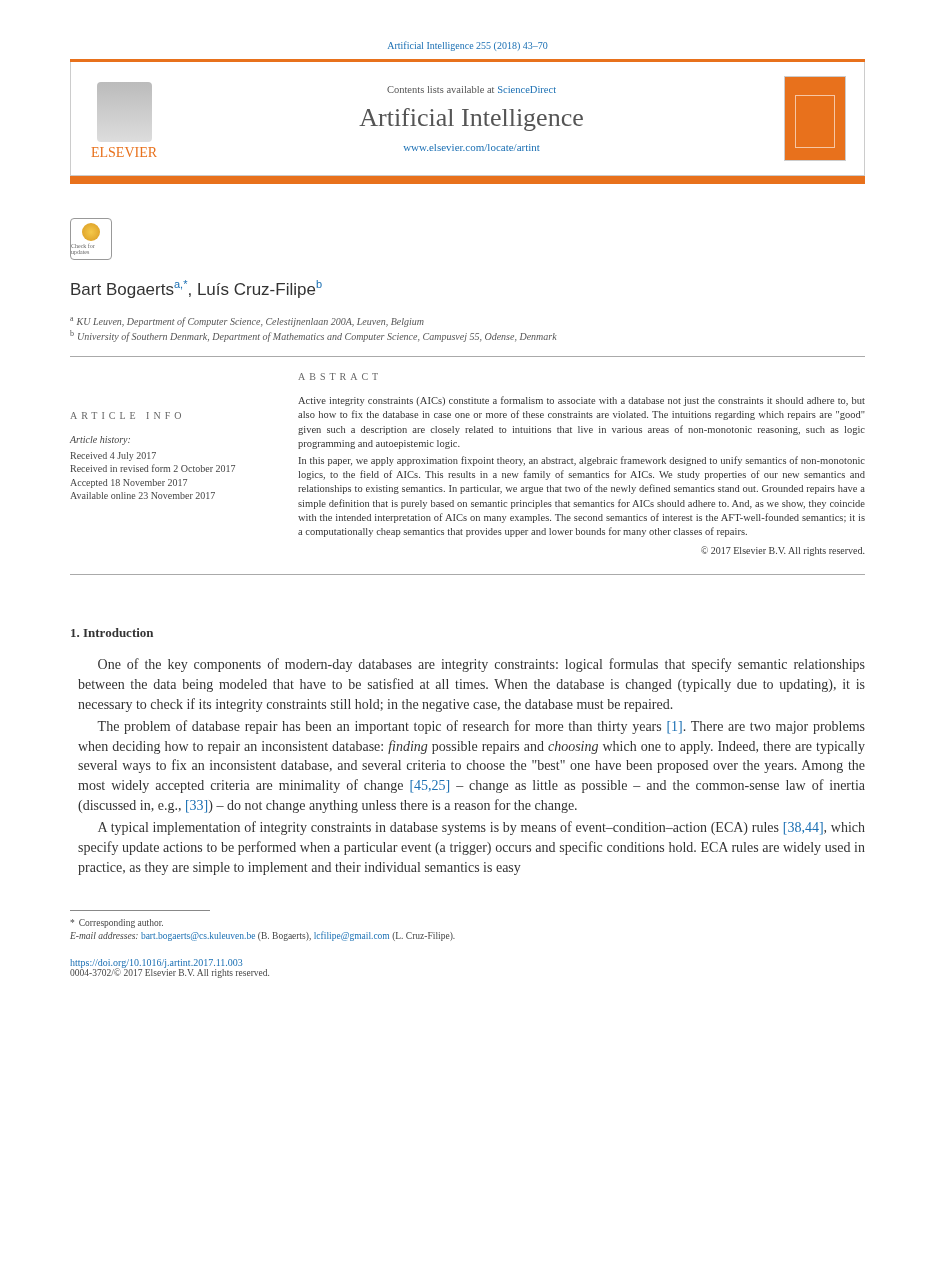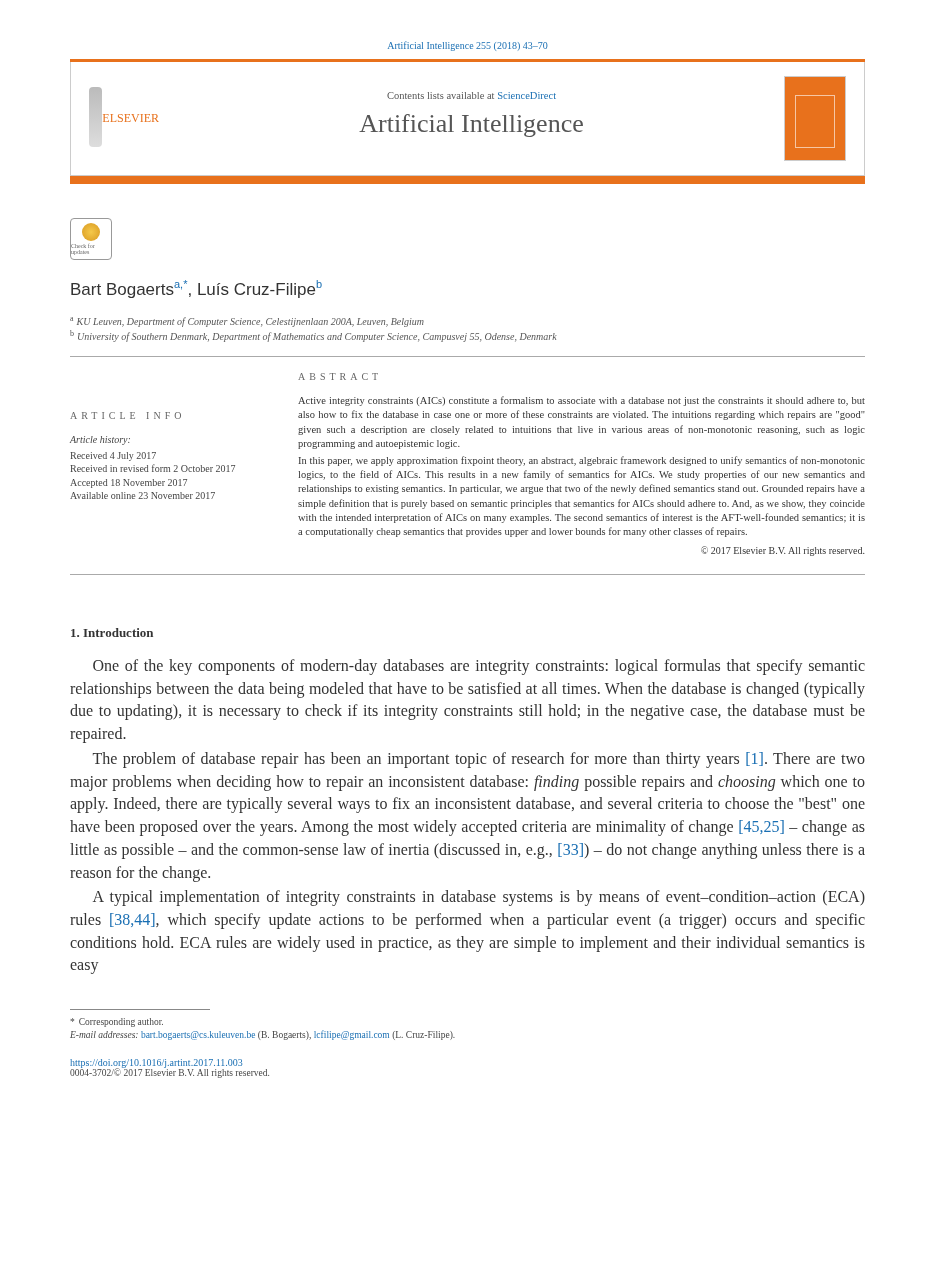--- a/index.html
+++ b/index.html
@@ -27,23 +27,24 @@
   border-top: none;
   padding: 14px 18px;
   display: flex;
   align-items: center;
   gap: 18px;
 }
 .elsevier-logo {
   width: 70px;
   height: 85px;
   display: flex;
+  flex-direction: column;
   align-items: center;
   justify-content: flex-end;
-  font-size: 12px;
+  font-size: 14px;
   color: #e8711c;
 }
 .elsevier-logo .tree {
   width: 55px;
   height: 60px;
   background: linear-gradient(#bbb, #ddd);
   border-radius: 4px;
   margin-bottom: 3px;
 }
 .header-center {
@@ -157,25 +158,26 @@
 .info-block .hdr { font-style: italic; margin-bottom: 2px; }
 .info-block div { line-height: 1.35; }
 .abs-col p { margin-bottom: 3px; text-align: justify; line-height: 1.35; }
 .copyright { text-align: right; font-size: 10px; margin-top: 6px; }
 .section-heading {
   font-weight: bold;
   font-size: 13px;
   margin-bottom: 14px;
 }
 .body-text p {
-  font-size: 16px;
+  font-size: 14px;
   line-height: 1.42;
   text-align: justify;
   text-indent: 1.4em;
   margin-bottom: 2px;
+  margin-left: 8px;
 }
 .body-text .cite { color: #1a6fb3; }
 .body-text em { }
 .footer-sep {
   border-top: 1px solid #888;
   width: 140px;
   margin-top: 32px;
   margin-bottom: 6px;
 }
 .footnote {
@@ -204,20 +206,21 @@
 <div class="header-box">
   <div class="elsevier-logo">
     <div class="tree"></div>
     <span>ELSEVIER</span>
   </div>
   <div class="header-center">
     <div class="contents-line">
       <span>Contents lists available at </span><span class="sd-link">ScienceDirect</span>
     </div>
     <div class="journal-name">Artificial Intelligence</div>
+    <div class="journal-link">www.elsevier.com/locate/artint</div>
   </div>
   <div class="cover-thumb"></div>
 </div>
 <div class="orange-bar-bottom"></div>
 
 <div class="title-row">
   <div class="check-badge">
     <div class="circle"></div>
     <span>Check for updates</span>
   </div>

